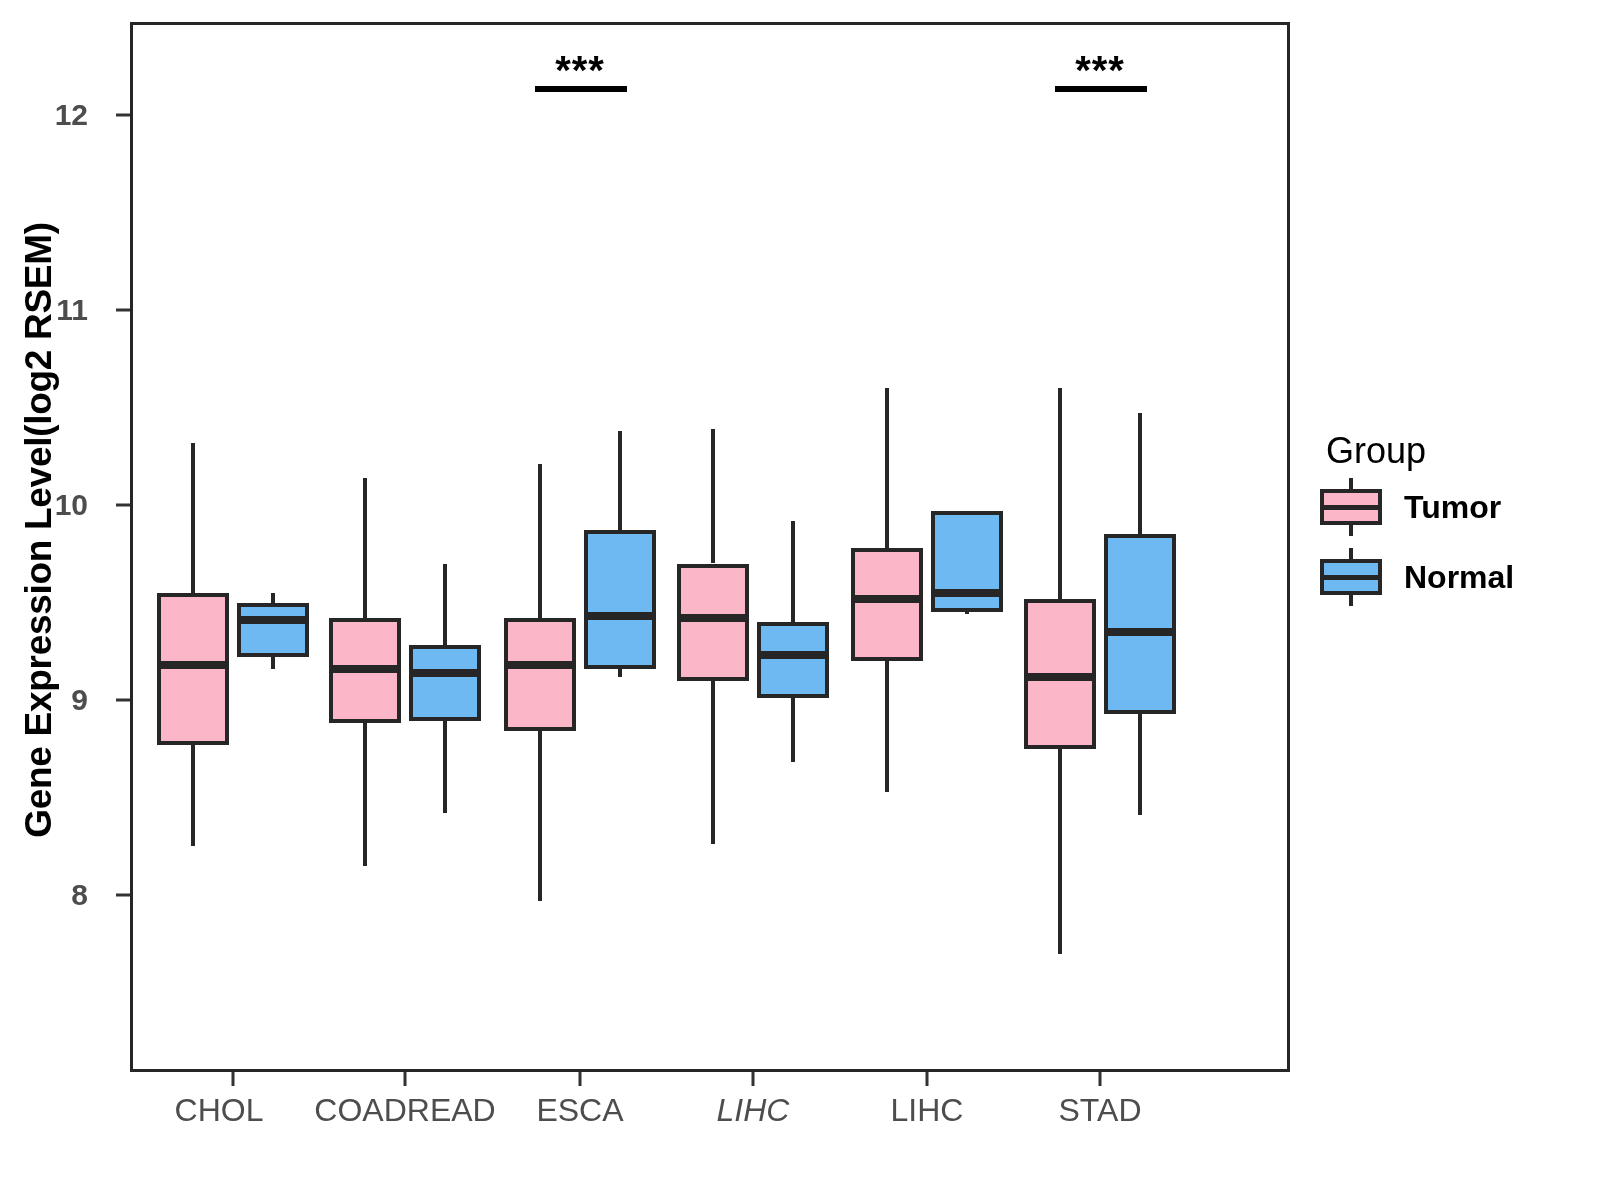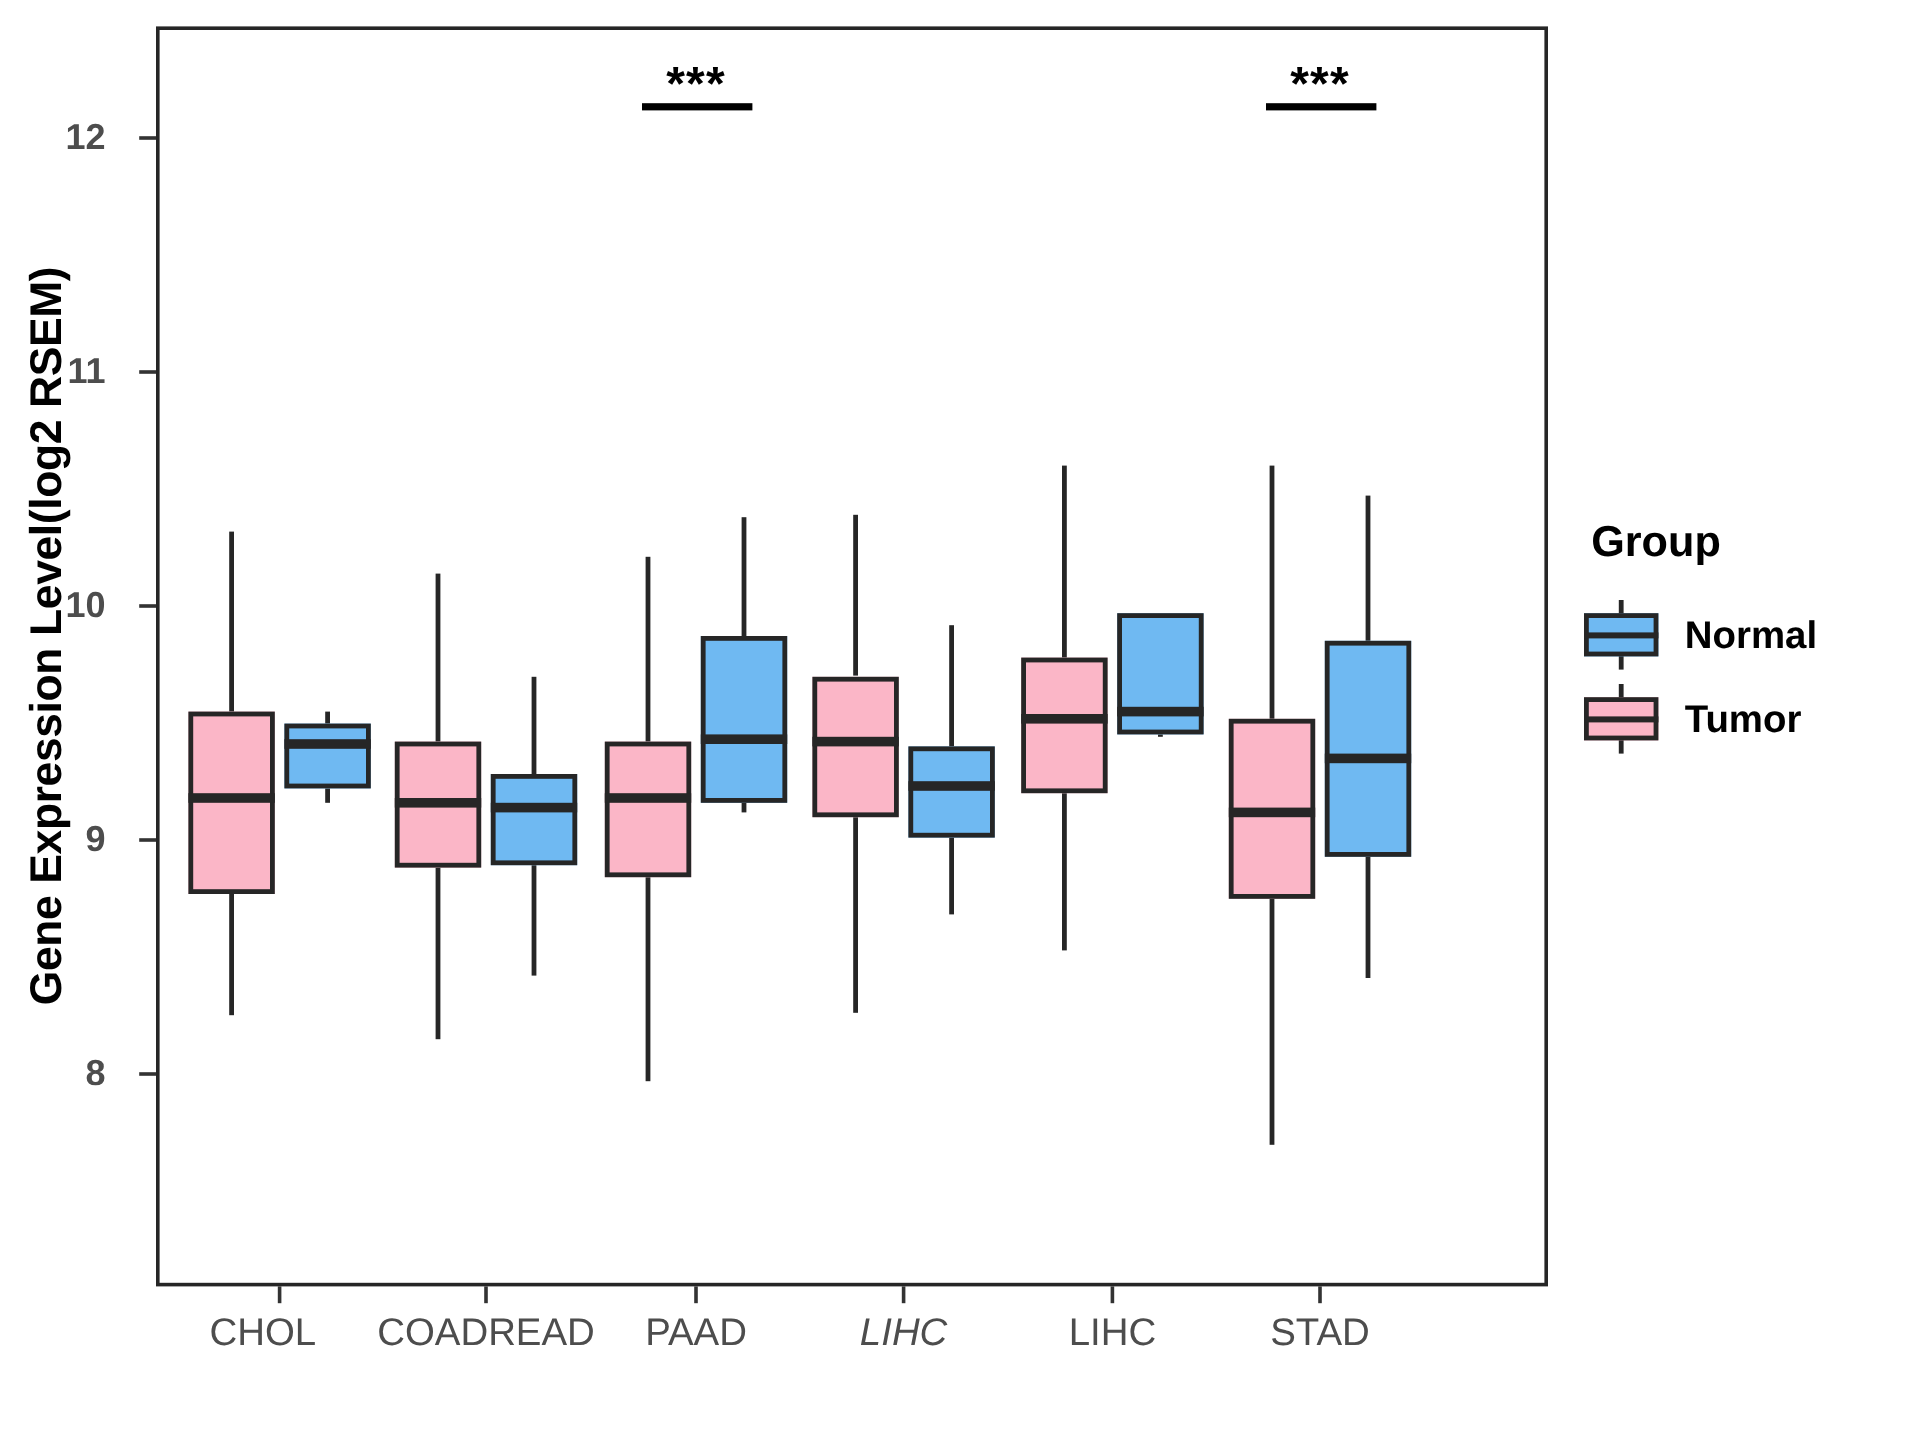--- a/index.html
+++ b/index.html
@@ -129,24 +129,23 @@
   }
   
   .legend {
     position: absolute;
     left: 1320px;
     top: 430px;
     width: 270px;
   }
   .legend-title {
     font-size: 36px;
-    font-weight: bold;
+    font-weight: normal;
     color: #000000;
     margin-left: 6px;
-    margin-bottom: 22px;
   }
   .legend-row {
     display: flex;
     align-items: center;
     height: 70px;
   }
   .legend-key {
     position: relative;
     width: 62px;
     height: 62px;
@@ -285,51 +284,51 @@
         <div class="median" style="left: 974px; top: 609.75px; width: 72px;"></div>
       </div>
     </div>
 
   <div id="xticks">
       <div class="xtick-mark" style="left: 233px;"></div>
       <div class="xtick-label" style="left: 219px;">CHOL</div>
       <div class="xtick-mark" style="left: 405px;"></div>
       <div class="xtick-label" style="left: 405px;">COADREAD</div>
       <div class="xtick-mark" style="left: 580px;"></div>
-      <div class="xtick-label" style="left: 580px;">PAAD</div>
+      <div class="xtick-label" style="left: 580px;">ESCA</div>
       <div class="xtick-mark" style="left: 753px;"></div>
       <div class="xtick-label" style="left: 753px; font-style: italic;">LIHC</div>
       <div class="xtick-mark" style="left: 927px;"></div>
       <div class="xtick-label" style="left: 927px;">LIHC</div>
       <div class="xtick-mark" style="left: 1100px;"></div>
       <div class="xtick-label" style="left: 1100px;">STAD</div>
     </div>
 
   <div id="annotations">
       <div class="sig-bar" style="left: 535px; top: 85.75px; width: 92px;"></div>
       <div class="sig-stars" style="left: 580px; top: 69.75px;">***</div>
       <div class="sig-bar" style="left: 1055px; top: 85.75px; width: 92px;"></div>
       <div class="sig-stars" style="left: 1100px; top: 69.75px;">***</div>
     </div>
 
   <div class="legend">
     <div class="legend-title">Group</div>
     <div id="legend-rows">
+        <div class="legend-row">
+          <div class="legend-key tumor">
+            <div class="kwhisk"></div>
+            <div class="kbox"></div>
+            <div class="kmed"></div>
+          </div>
+          <div class="legend-label">Tumor</div>
+        </div>
         <div class="legend-row">
           <div class="legend-key normal">
             <div class="kwhisk"></div>
             <div class="kbox"></div>
             <div class="kmed"></div>
           </div>
           <div class="legend-label">Normal</div>
         </div>
-        <div class="legend-row">
-          <div class="legend-key tumor">
-            <div class="kwhisk"></div>
-            <div class="kbox"></div>
-            <div class="kmed"></div>
-          </div>
-          <div class="legend-label">Tumor</div>
-        </div>
       </div>
   </div>
 
 </div>
 
 </body></html>

